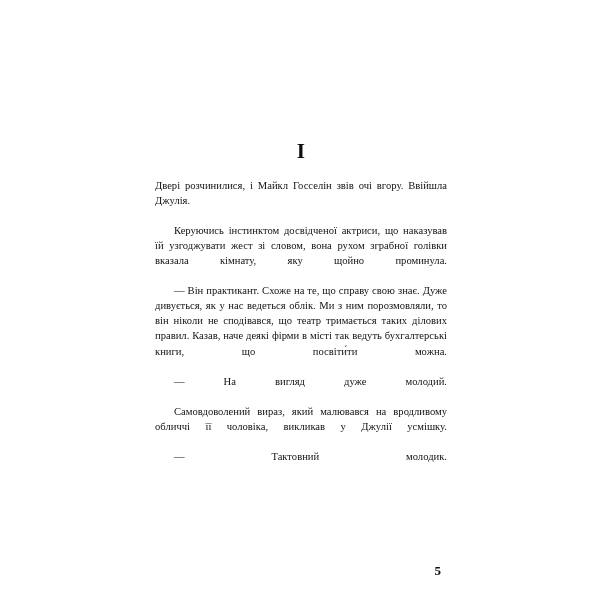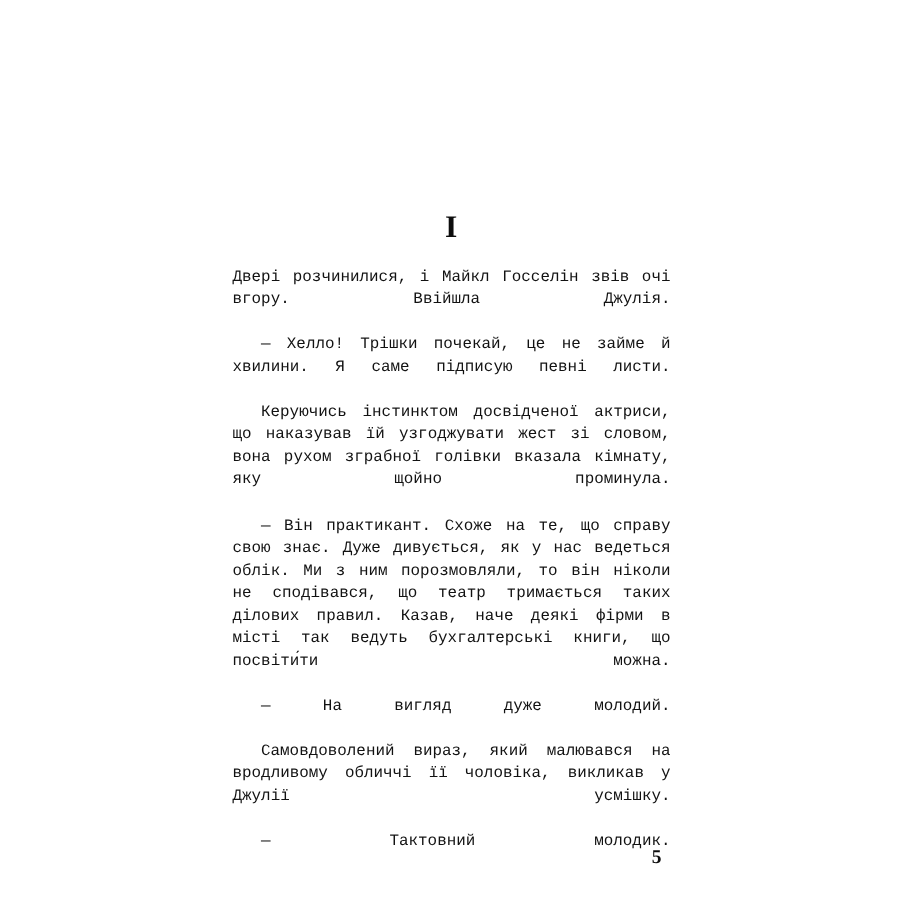--- a/index.html
+++ b/index.html
@@ -47,21 +47,20 @@
     text-align: justify;
     text-justify: inter-word;
     color: #121212;
     -webkit-font-smoothing: antialiased;
   }
 
   .body-text p {
     margin: 0;
     text-align: justify;
     text-justify: inter-word;
-    font-family: Liberation Mono, monospace;
   }
 
   
   .body-text p.flush {
     text-indent: 0;
   }
 
   
   .body-text p.indent {
     text-indent: 19px;
@@ -96,21 +95,20 @@
 <body>
 
 <div class="page">
 
   <div class="text-block">
 
     <div class="chapter-heading">I</div>
 
     <div class="body-text">
         <p class="flush">Двері розчинилися, і Майкл Госселін звів очі вгору. Ввійшла Джулія.</p>
-        <p class="dialogue">— Хелло! Трішки почекай, це не займе й хвилини. Я саме підписую певні листи.</p>
         <p class="indent">Керуючись інстинктом досвідченої актриси, що наказував їй узгоджувати жест зі словом, вона рухом зграбної голівки вказала кімнату, яку щойно проминула.</p>
         <p class="dialogue">— Він практикант. Схоже на те, що справу свою знає. Дуже дивується, як у нас ведеться облік. Ми з ним порозмовляли, то він ніколи не сподівався, що театр тримається таких ділових правил. Казав, наче деякі фірми в місті так ведуть бухгалтерські книги, що посвіти́ти можна.</p>
         <p class="dialogue">— На вигляд дуже молодий.</p>
         <p class="indent">Самовдоволений вираз, який малювався на вродливому обличчі її чоловіка, викликав у Джулії усмішку.</p>
         <p class="dialogue">— Тактовний молодик.</p>
       </div>
 
   </div>
 
   <div class="page-number">5</div>

